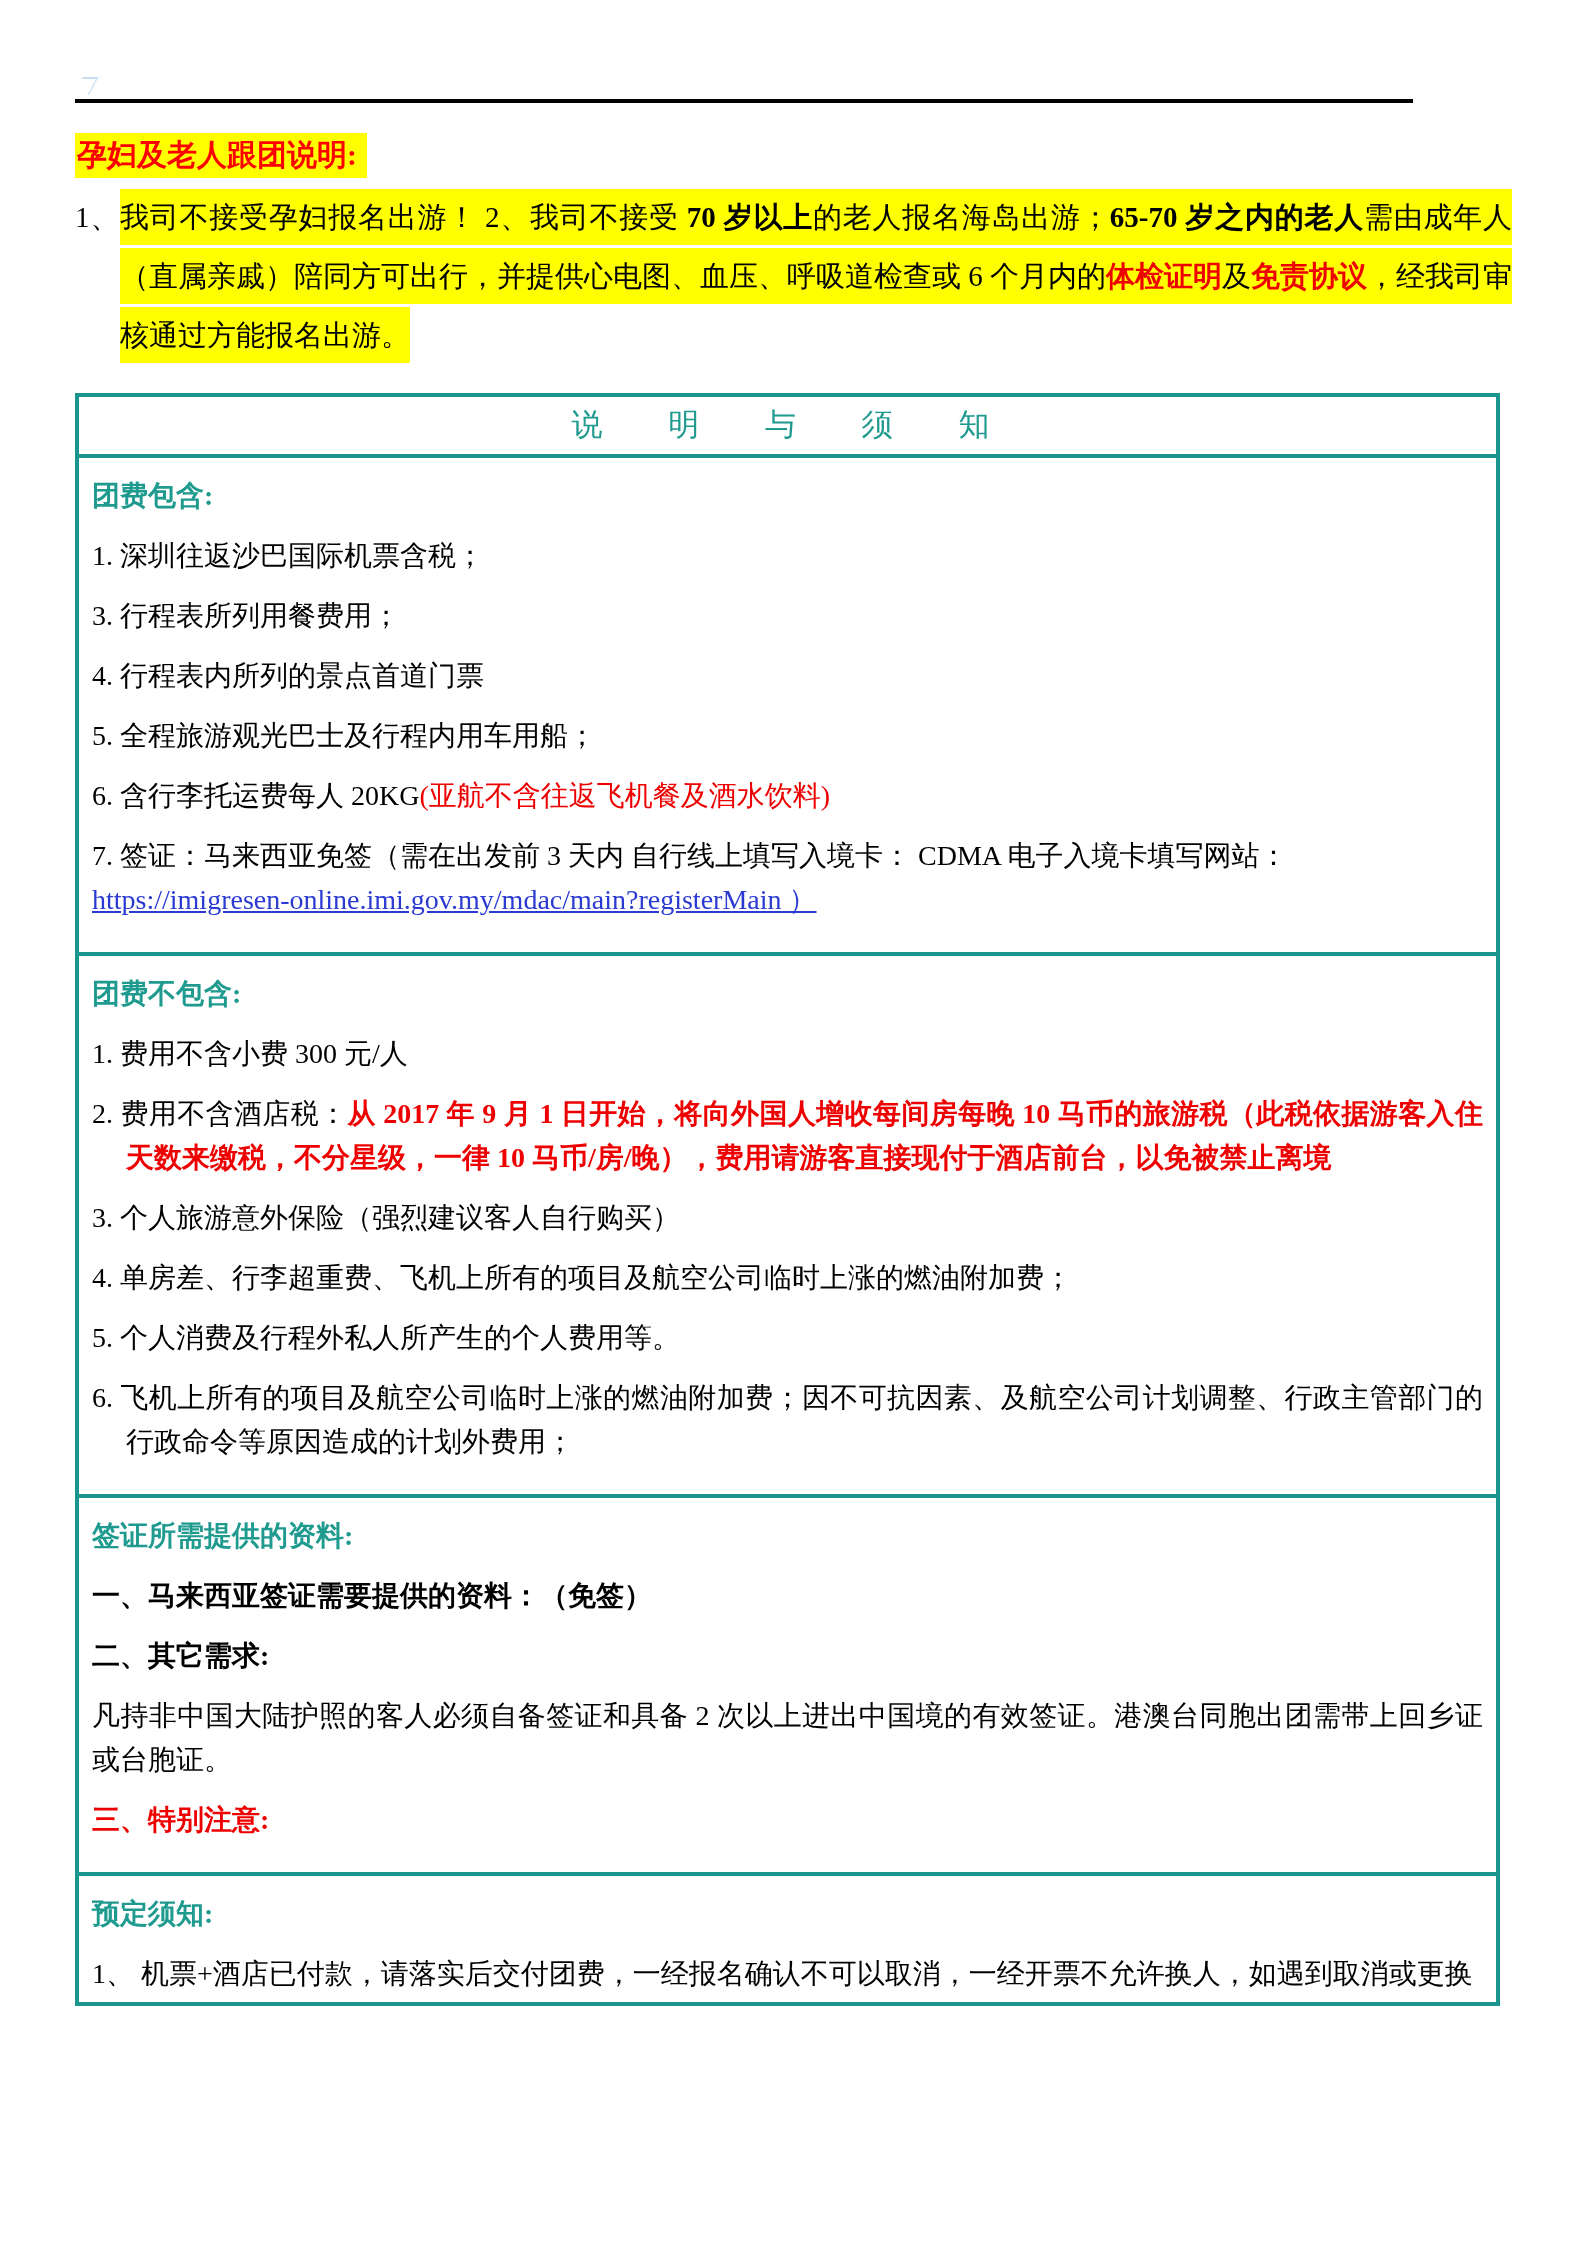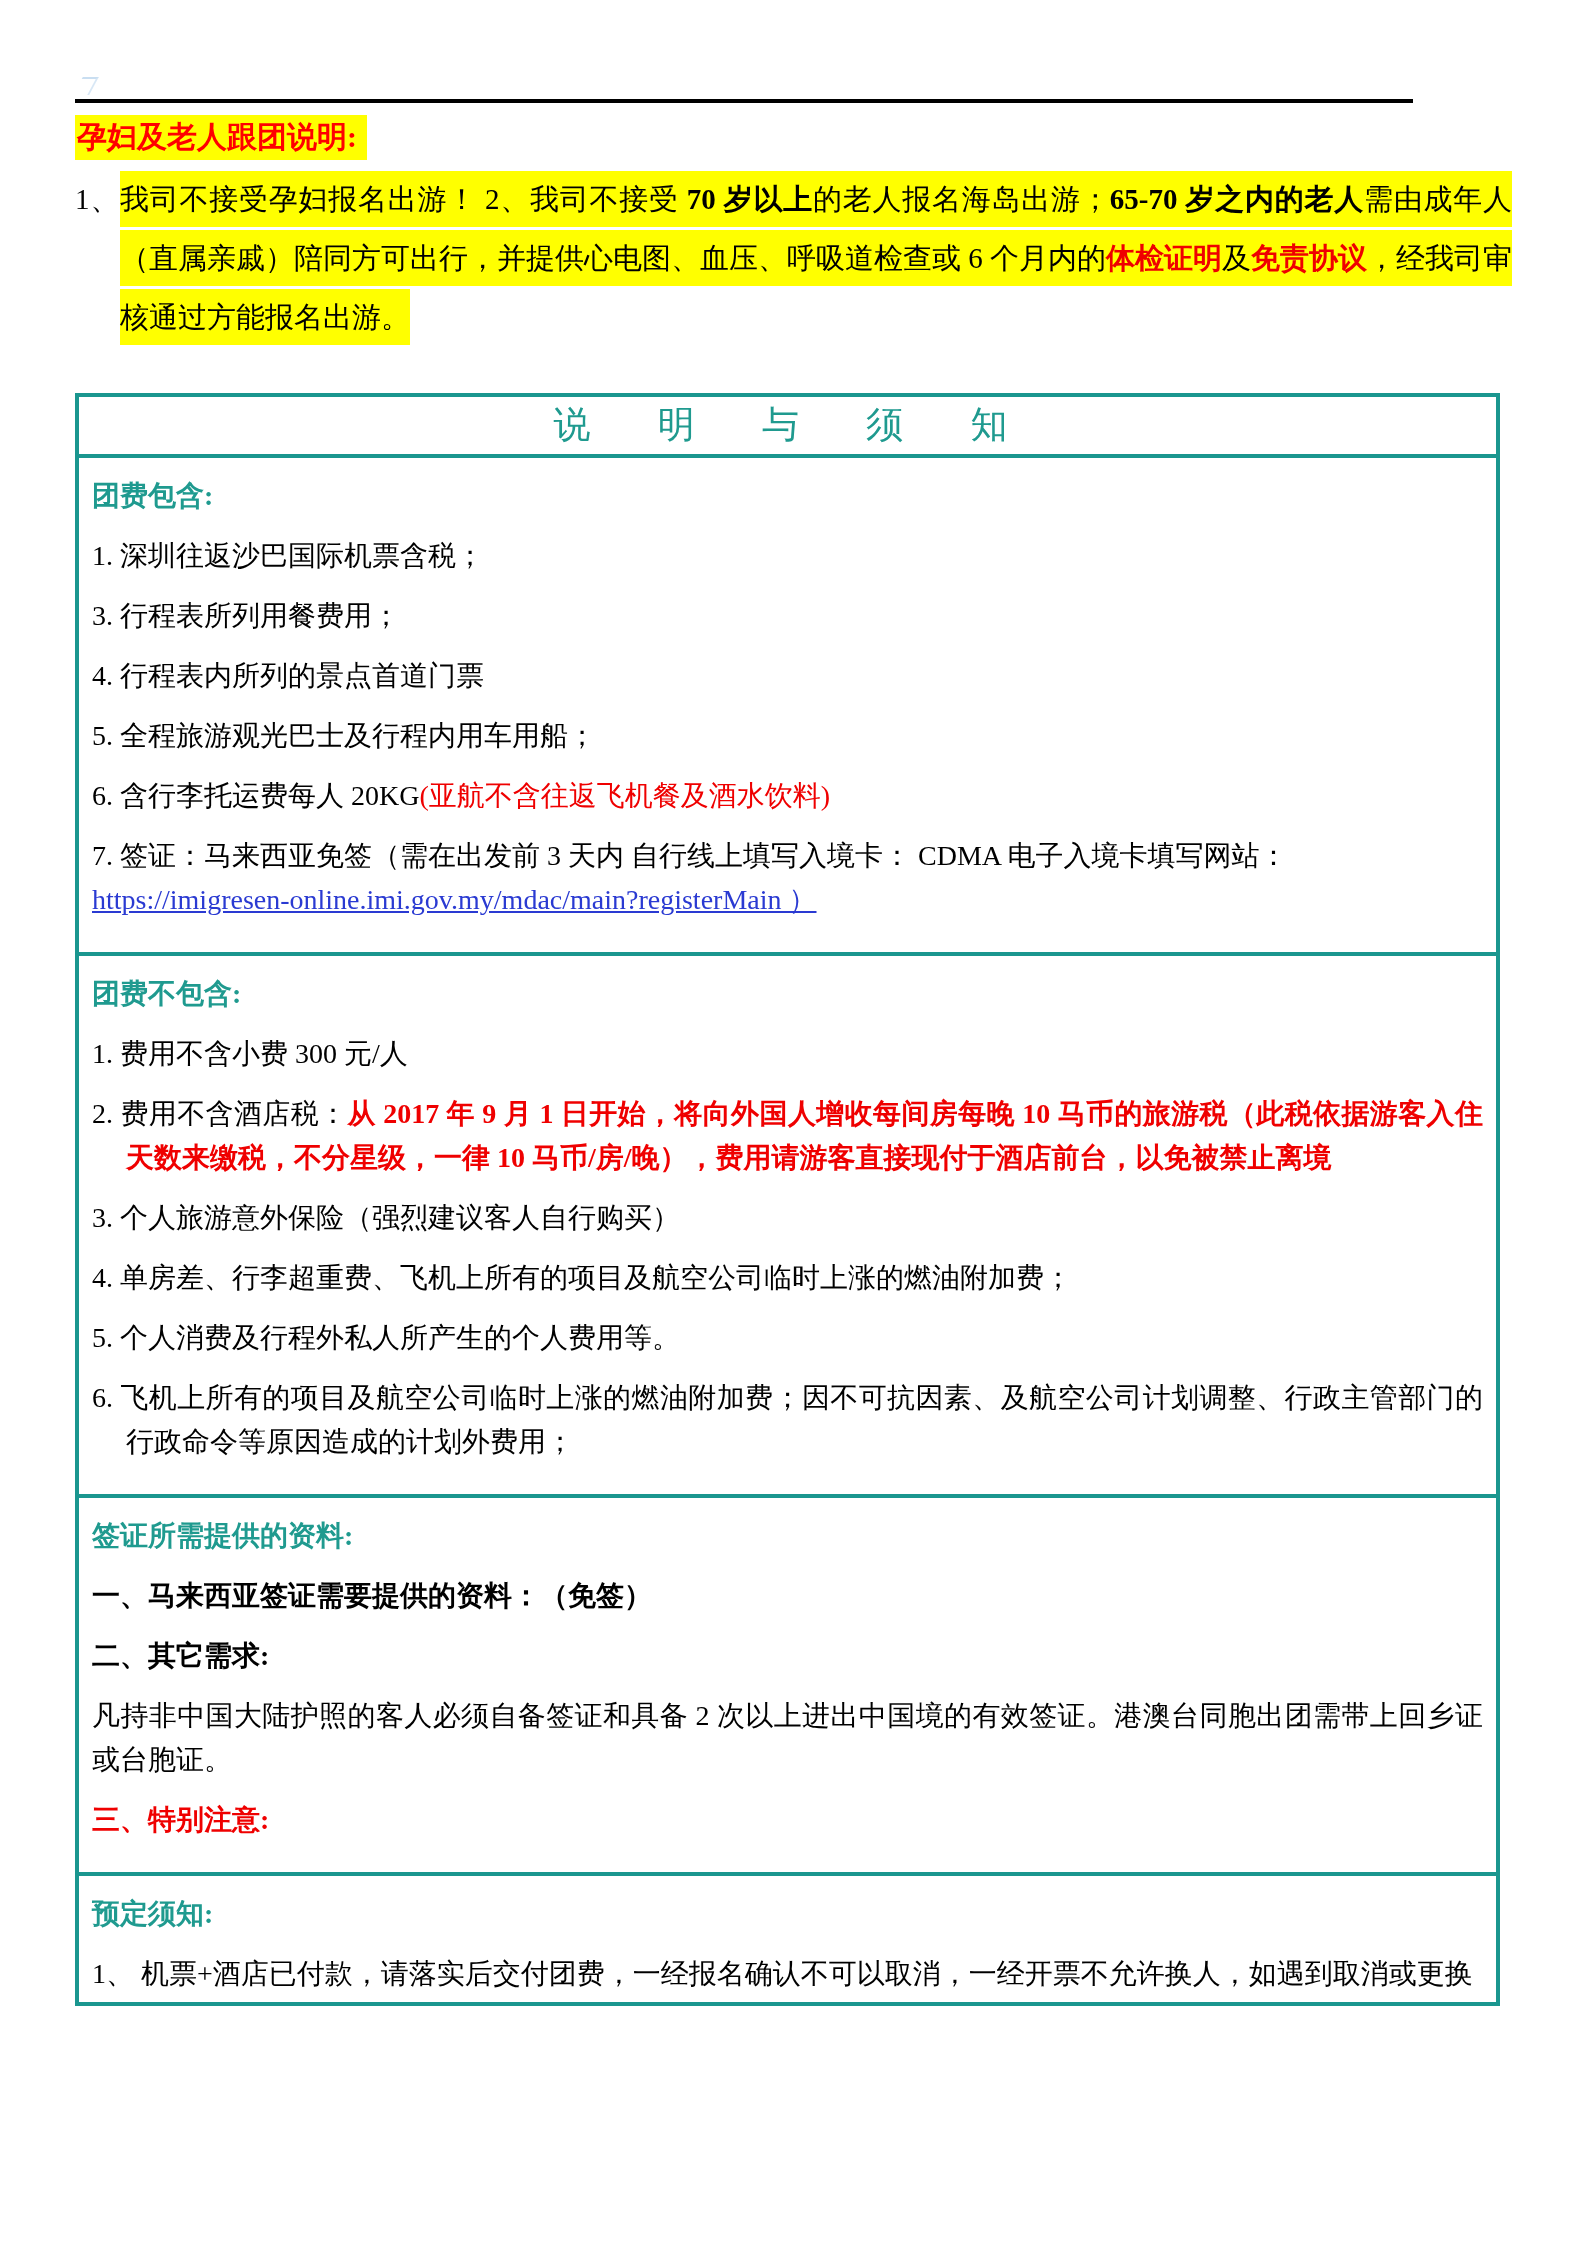--- a/index.html
+++ b/index.html
@@ -10,32 +10,32 @@
   .page{position:relative;width:1587px;height:2245px;background:#fff;}
 
   
   .artifact{position:absolute;left:76px;top:74px;width:20px;height:26px;border-bottom:3px solid #4a90d9;}
   .artifact .squiggle{display:block;width:14px;height:16px;margin:3px 0 0 2px;
     border-top:2px solid #bcd6ee;border-right:2px solid #cfe2f3;transform:skewX(-28deg);opacity:.8;}
 
   .top-rule{position:absolute;left:75px;top:99px;width:1338px;border-top:4px solid #000;}
 
   
-  .notice{position:absolute;left:75px;top:114px;width:1437px;}
+  .notice{position:absolute;left:75px;top:132px;width:1437px;}
   .notice-heading{margin:0;font-size:30px;line-height:46px;font-weight:bold;color:#ff0000;}
   .notice-heading .hl{background:#ffff00;padding:5px 10px 7px 2px;}
   .notice-item{margin:10px 0 0;font-size:29px;line-height:59px;padding-left:45px;text-indent:-45px;
     text-align:justify;}
   .notice-item .num{background:transparent;}
   .notice-item .hl{background:#ffff00;padding:12px 0;}
 
   
   .notes-table{position:absolute;left:75px;top:393px;width:1425px;box-sizing:border-box;
     border:4px solid #1a968f;background:#fff;}
-  .table-title{text-align:center;font-size:37px;line-height:38px;color:#1f9a8f;
+  .table-title{text-align:center;font-size:31px;line-height:38px;color:#1f9a8f;
     padding:9px 0 10px;border-bottom:4px solid #1a968f;letter-spacing:14px;word-spacing:30px;}
   .sect{padding:8px 13px 14px;border-bottom:4px solid #1a968f;}
   .sect:last-child{border-bottom:none;padding-bottom:4px;}
   .sect-h{font-size:28px;line-height:44px;font-weight:bold;color:#1f9a8f;margin:8px 0 4px;}
   .item{font-size:28px;line-height:44px;margin:16px 0;text-align:justify;}
   .item.hang{padding-left:34px;text-indent:-34px;}
   .sect:last-child .item{margin-bottom:2px;}
 
   
   .b{font-weight:bold;}

